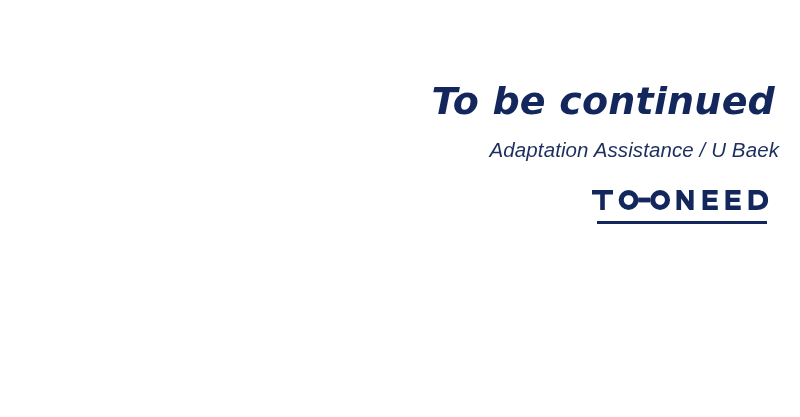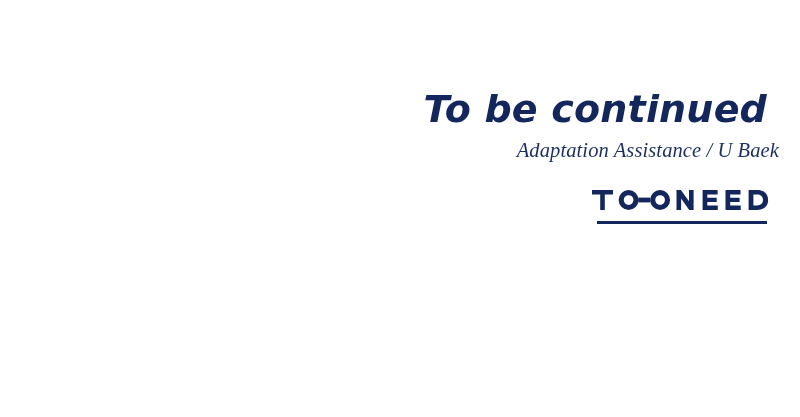--- a/index.html
+++ b/index.html
@@ -24,36 +24,36 @@
   
   .endcard {
     position: absolute;
     left: 0;
     top: 0;
     width: 779px;          
     text-align: right;
   }
 
   .title {
-    margin: 12px;
+    margin: 4px;
     padding: 0;
     font-family: "DejaVu Sans", "Liberation Sans", sans-serif;
     font-size: 38px;
     line-height: 1;
     font-style: italic;
     font-weight: 700;
     letter-spacing: 0.2px;
     color: #13275c;
     white-space: nowrap;
   }
 
   .subtitle {
     margin: 0;
     padding: 0;
-    font-family: Liberation Serif, serif;
+    font-family: Liberation Sans, sans-serif;
     font-size: 20.5px;
     line-height: 1;
     font-style: italic;
     font-weight: 400;
     letter-spacing: 0.1px;
     color: #1d2f5f;
     white-space: nowrap;
   }
 
   

